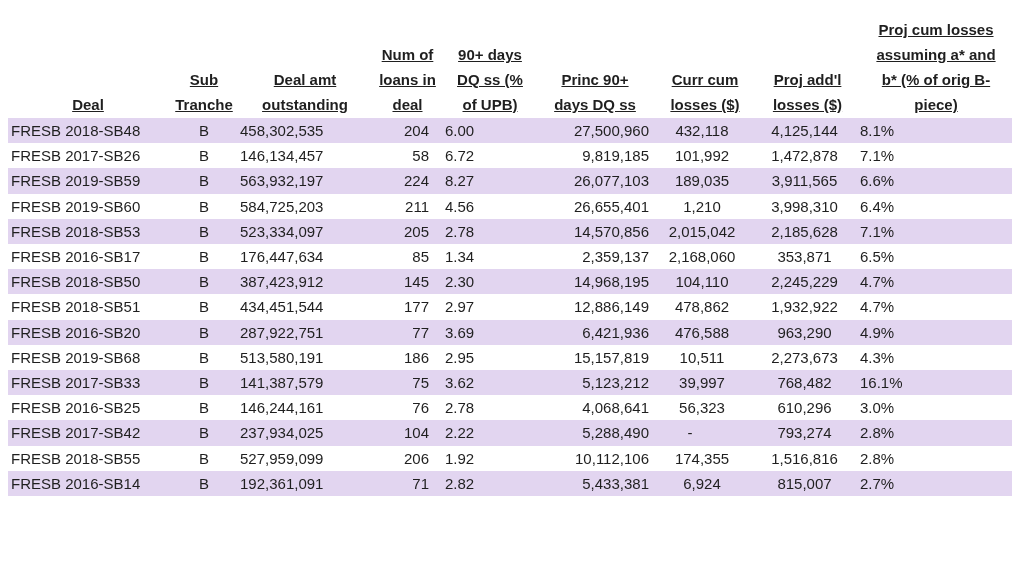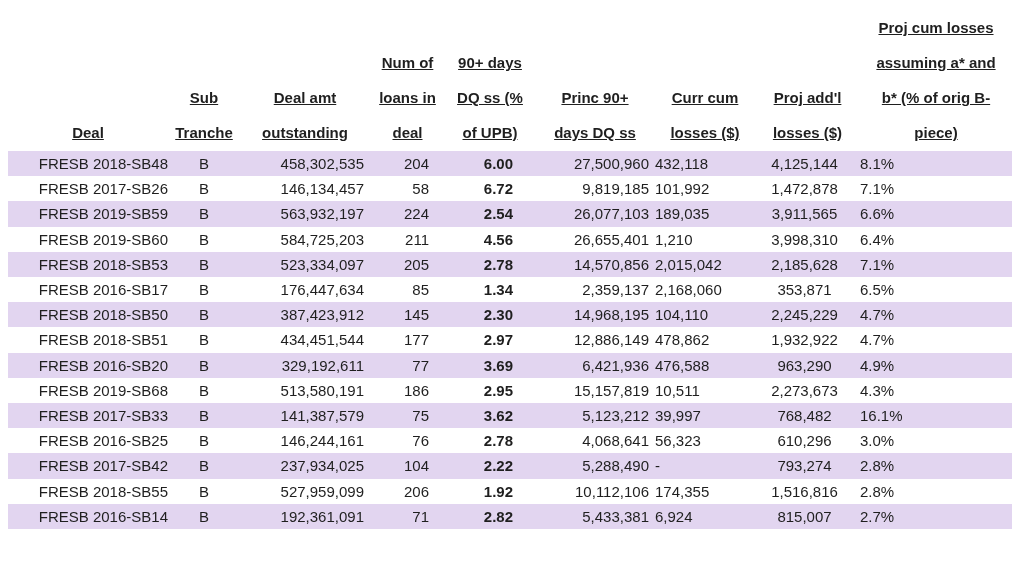--- a/index.html
+++ b/index.html
@@ -13,47 +13,47 @@
   .sheet { padding: 10px 0 0 8px; }
   table {
     border-collapse: collapse;
     table-layout: fixed;
     width: 1004px;
   }
   thead tr { height: 108px; }
   th {
     font-size: 15px;
     font-weight: 700;
-    line-height: 35px;
+    line-height: 25px;
     text-decoration: underline;
     white-space: pre-line;
     vertical-align: bottom;
     text-align: center;
     padding: 0 2px 1px 2px;
   }
   td {
     font-size: 15px;
     line-height: 25.2px;
     height: 25.2px;
     white-space: nowrap;
     overflow: hidden;
     padding: 0;
   }
   tbody tr:nth-child(odd) { background: var(--stripe, #E2D5F0); }
   
   .w0{width:160px}.w1{width:72px}.w2{width:130px}.w3{width:75px}.w4{width:90px}
   .w5{width:120px}.w6{width:100px}.w7{width:105px}.w8{width:152px}
   
-  .c0{text-align:right;  padding-left:3px;margin-left:13px;}
+  .c0{text-align:left;  padding-left:3px;margin-left:13px;}
   .c1{text-align:center;}
-  .c2{text-align:right; padding-right:6px;}
+  .c2{text-align:left; padding-right:6px;}
   .c3{text-align:right; padding-right:16px;}
-  .c4{text-align:right; padding-right:22px;font-weight:bold;}
+  .c4{text-align:left; padding-right:22px;}
   .c5{text-align:right; padding-right:6px;}
-  .c6{text-align:left; padding-right:6px;}
+  .c6{text-align:center; padding-right:6px;}
   .c7{text-align:center; padding-right:6px;}
   .c8{text-align:left;}
   td.dash{padding-right:30px;}
 </style>
 </head>
 <body>
 
 <div class="sheet">
   <table>
     <colgroup id="cols">
@@ -113,21 +113,21 @@
           <td class="c5">9,819,185</td>
           <td class="c6">101,992</td>
           <td class="c7">1,472,878</td>
           <td class="c8">7.1%</td>
         </tr>
         <tr>
           <td class="c0">FRESB 2019-SB59</td>
           <td class="c1">B</td>
           <td class="c2">563,932,197</td>
           <td class="c3">224</td>
-          <td class="c4">2.54</td>
+          <td class="c4">8.27</td>
           <td class="c5">26,077,103</td>
           <td class="c6">189,035</td>
           <td class="c7">3,911,565</td>
           <td class="c8">6.6%</td>
         </tr>
         <tr>
           <td class="c0">FRESB 2019-SB60</td>
           <td class="c1">B</td>
           <td class="c2">584,725,203</td>
           <td class="c3">211</td>
@@ -177,21 +177,21 @@
           <td class="c3">177</td>
           <td class="c4">2.97</td>
           <td class="c5">12,886,149</td>
           <td class="c6">478,862</td>
           <td class="c7">1,932,922</td>
           <td class="c8">4.7%</td>
         </tr>
         <tr>
           <td class="c0">FRESB 2016-SB20</td>
           <td class="c1">B</td>
-          <td class="c2">329,192,611</td>
+          <td class="c2">287,922,751</td>
           <td class="c3">77</td>
           <td class="c4">3.69</td>
           <td class="c5">6,421,936</td>
           <td class="c6">476,588</td>
           <td class="c7">963,290</td>
           <td class="c8">4.9%</td>
         </tr>
         <tr>
           <td class="c0">FRESB 2019-SB68</td>
           <td class="c1">B</td>

